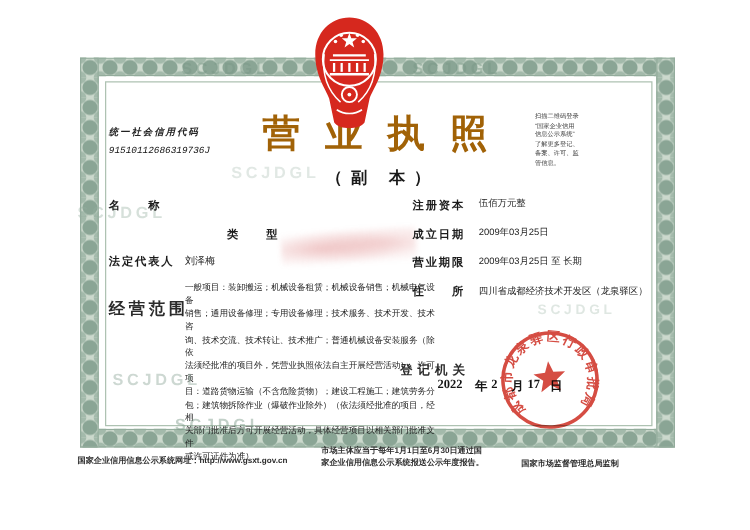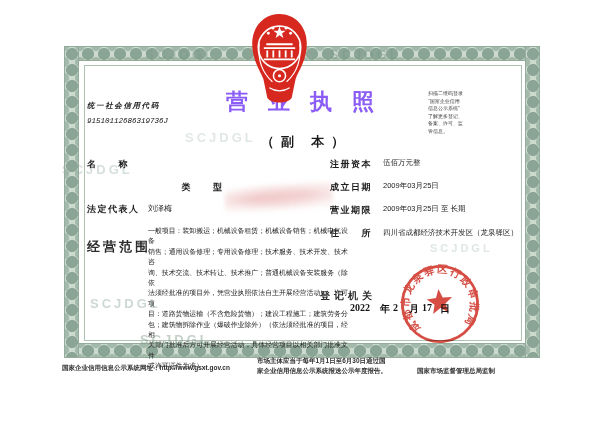--- a/index.html
+++ b/index.html
@@ -26,21 +26,21 @@
   .strip.left{left:0;top:0;width:15px;height:312px;}
   .strip.right{right:0;top:0;width:15px;height:312px;}
   .inner-line{position:absolute;left:84px;top:65px;width:436px;height:274px;border:1px solid #aec2b2;}
   
   .emblem{position:absolute;left:251px;top:13px;width:57px;height:93px;z-index:6;}
   
   .credit-block{position:absolute;left:87px;top:101px;z-index:3;font-style:italic;}
   .credit-label{font-size:7.5px;font-weight:700;letter-spacing:1.6px;color:#222;}
   .credit-code{font-size:7.5px;margin-top:6px;font-family:"Liberation Mono","DejaVu Sans Mono",monospace;color:#111;}
   .title{position:absolute;left:160px;top:87px;width:300px;text-align:center;
-         font-size:22px;font-weight:700;letter-spacing:20px;color:#8b5cf6;z-index:3;
+         font-size:30px;font-weight:700;letter-spacing:20px;color:#a16207;z-index:3;
          font-family:Liberation Sans, sans-serif;}
   .subtitle{position:absolute;left:156px;top:133px;width:300px;text-align:center;
          font-size:13px;font-weight:700;letter-spacing:7px;color:#1a1a1a;z-index:3;
          font-family:"Liberation Serif","DejaVu Serif",serif;}
   .qr-note{position:absolute;left:428px;top:90px;width:44px;font-size:5px;line-height:7.6px;color:#3a3a3a;z-index:3;}
   
   .row{position:absolute;display:flex;align-items:flex-start;z-index:3;}
   .lbl{font-weight:700;font-size:9px;letter-spacing:1.5px;color:#1c1c1c;flex:none;}
   .val{font-size:8px;color:#222;}
   .rowL{left:87px;width:250px;}

